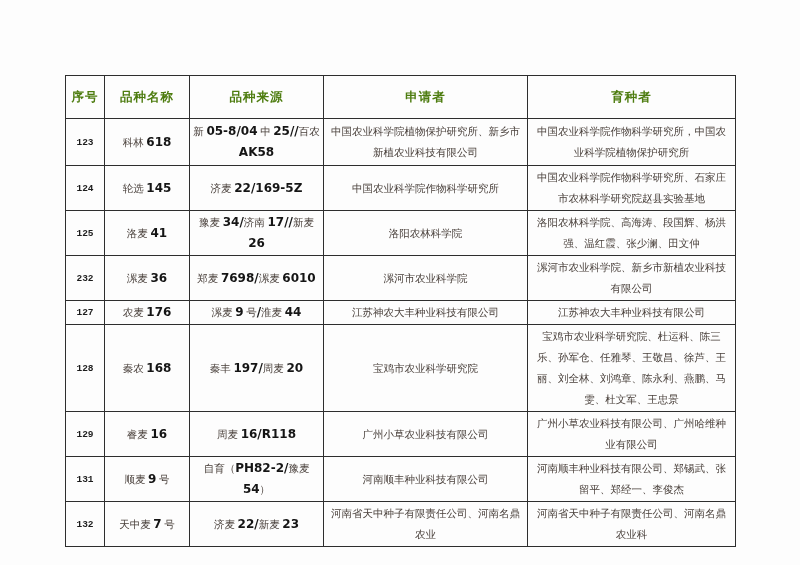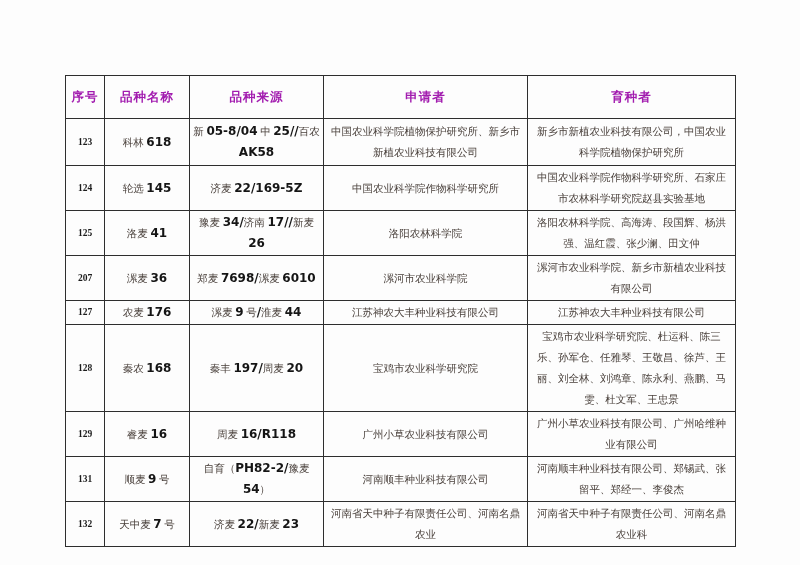--- a/index.html
+++ b/index.html
@@ -28,36 +28,36 @@
   .tbl col.w4{width:208px;}
   .tbl th,.tbl td{
     border:1px solid #2e2e2e;
     vertical-align:middle;
     overflow:hidden;
   }
   .tbl thead tr{height:43px;}
   .tbl th{
     font-weight:bold;
     font-size:12.5px;
-    color:#a21caf;
+    color:#4d7c0f;
     text-align:center;
     line-height:17px;
     padding:2px 1px;
     letter-spacing:1px;
   }
   .tbl td{
     font-size:10.5px;
     color:#4a413c;
     line-height:21px;
   }
   td.center{text-align:center;padding:1px 2px;}
   td.left{text-align:center;padding:1px 6px;}
   td.serial{
     text-align:center;
-    font-family:Liberation Serif, serif;
+    font-family:Liberation Mono, monospace;
     font-weight:bold;
     font-size:9.5px;
     color:#1c1c1c;
   }
   
   span.num{
     font-family:"DejaVu Sans","Liberation Sans",sans-serif;
     font-weight:bold;
     font-size:12px;
     color:#151515;
@@ -94,38 +94,38 @@
         <th>申请者</th>
         <th>育种者</th>
       </tr>
     </thead>
     <tbody id="rows">
         <tr>
     <td class="serial">123</td>
     <td class="center mix">科林 <span class="num">618</span></td>
     <td class="center mix">新 <span class="num">05-8/04</span> 中 <span class="num">25//</span>百农 <span class="num">AK58</span></td>
     <td class="left mix">中国农业科学院植物保护研究所、新乡市新植农业科技有限公司</td>
-    <td class="left mix">新乡市新植农业科技有限公司，中国农业科学院植物保护研究所</td>
+    <td class="left mix">中国农业科学院作物科学研究所，中国农业科学院植物保护研究所</td>
   </tr>
         <tr>
     <td class="serial">124</td>
     <td class="center mix">轮选 <span class="num">145</span></td>
     <td class="center mix">济麦 <span class="num">22/169-5Z</span></td>
     <td class="left mix">中国农业科学院作物科学研究所</td>
     <td class="left mix">中国农业科学院作物科学研究所、石家庄市农林科学研究院赵县实验基地</td>
   </tr>
         <tr>
     <td class="serial">125</td>
     <td class="center mix">洛麦 <span class="num">41</span></td>
     <td class="center mix">豫麦 <span class="num">34/</span>济南 <span class="num">17//</span>新麦 <span class="num">26</span></td>
     <td class="left mix">洛阳农林科学院</td>
     <td class="left mix">洛阳农林科学院、高海涛、段国辉、杨洪强、温红霞、张少澜、田文仲</td>
   </tr>
         <tr>
-    <td class="serial">207</td>
+    <td class="serial">232</td>
     <td class="center mix">漯麦 <span class="num">36</span></td>
     <td class="center mix">郑麦 <span class="num">7698/</span>漯麦 <span class="num">6010</span></td>
     <td class="left mix">漯河市农业科学院</td>
     <td class="left mix">漯河市农业科学院、新乡市新植农业科技有限公司</td>
   </tr>
         <tr>
     <td class="serial">127</td>
     <td class="center mix">农麦 <span class="num">176</span></td>
     <td class="center mix">漯麦 <span class="num">9</span> 号<span class="num">/</span>淮麦 <span class="num">44</span></td>
     <td class="left mix">江苏神农大丰种业科技有限公司</td>

